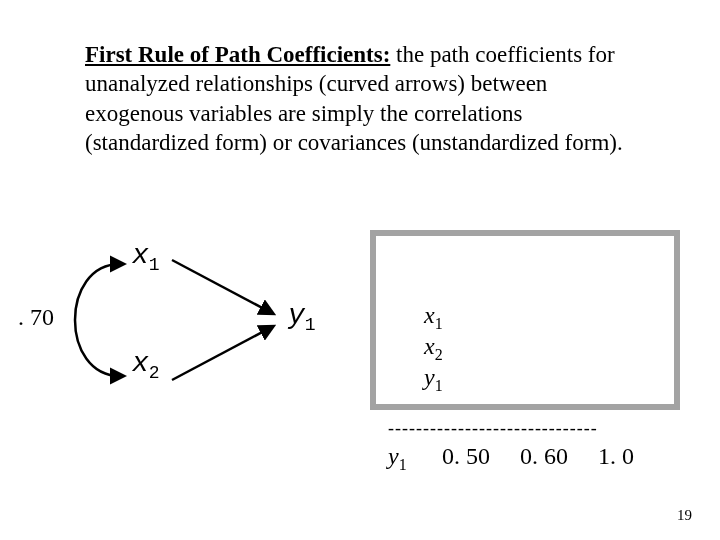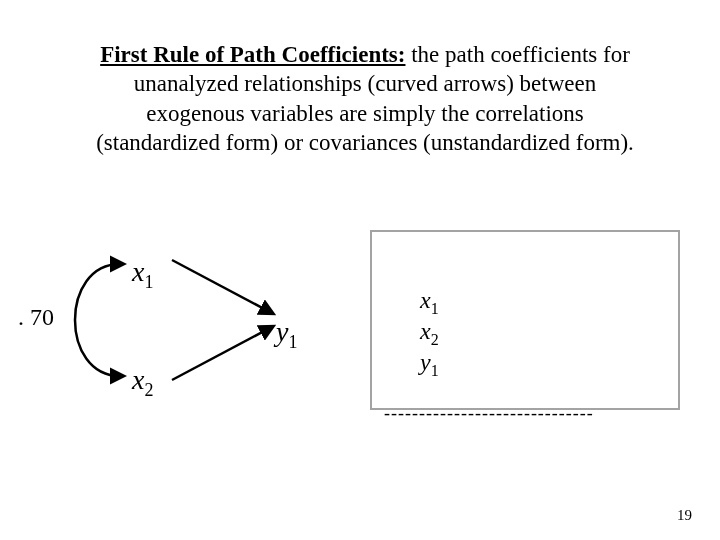--- a/index.html
+++ b/index.html
@@ -16,56 +16,54 @@
     width: 720px;
     height: 540px;
   }
   .heading {
     position: absolute;
     left: 85px;
     top: 40px;
     width: 560px;
     font-size: 23px;
     line-height: 1.28;
-    text-align: center;
   }
   .heading .title-strong {
     font-weight: bold;
     text-decoration: underline;
   }
   .diagram {
     position: absolute;
     left: 20px;
     top: 230px;
     width: 300px;
     height: 200px;
   }
   .var {
     font-size: 28px;
     font-style: italic;
-    font-family: Liberation Serif, serif;
-    margin-top: 16px;
+    font-family: Liberation Mono, monospace;
   }
   .var sub {
     font-size: 18px;
     font-style: normal;
     vertical-align: sub;
   }
   .coef {
     font-size: 24px;
     font-family: "Times New Roman", serif;
   }
   .table-box {
     position: absolute;
     left: 370px;
     top: 230px;
     width: 310px;
     height: 180px;
-    border: 2px solid #a3a3a3;
-    padding: 1px 12px 6px 12px;
+    border: 6px solid #a3a3a3;
+    padding: 12px 12px 6px 12px;
     box-sizing: border-box;
     font-size: 24px;
   }
   .table-header-row {
     text-align: left;
     white-space: pre;
   }
   .th {
     display: inline-block;
     font-style: italic;
@@ -122,30 +120,36 @@
       <line x1="152" y1="30" x2="250" y2="82" stroke="#000" stroke-width="2.5" marker-end="url(#arrow)"></line>
 
       <line x1="152" y1="150" x2="250" y2="98" stroke="#000" stroke-width="2.5" marker-end="url(#arrow)"></line>
     </svg>
     <div class="var" style="position:absolute; left:112px; top:10px;">
       <span>x</span><sub>1</sub>
     </div>
     <div class="var" style="position:absolute; left:112px; top:118px;">
       <span>x</span><sub>2</sub>
     </div>
-    <div class="var" style="position:absolute; left:256px; top:70px;">
+    <div class="var" style="position:absolute; left:268px; top:70px;">
       <span>y</span><sub>1</sub>
     </div>
     <div class="coef" style="position:absolute; left:-2px; top:74px;">. 70</div>
   </div>
 
   <div class="table-box">
     <div class="table-header-row">
       <span style="display:inline-block;width:100px;"></span>
       <span class="th" style="width:72px;"><span>x</span><sub>1</sub></span>
       <span class="th" style="width:72px;"><span>x</span><sub>2</sub></span>
       <span class="th"><span>y</span><sub>1</sub></span>
     </div>
     <div class="dash-row">------------------------------</div>
+    <div class="trow">
+      <span class="tlabel"><span>y</span><sub>1</sub></span>
+      <span class="tcell">0. 50</span>
+      <span class="tcell">0. 60</span>
+      <span class="tcell">1. 0</span>
+    </div>
   </div>
 
   <div class="page-number">19</div>
 </div>
 
 </body></html>

